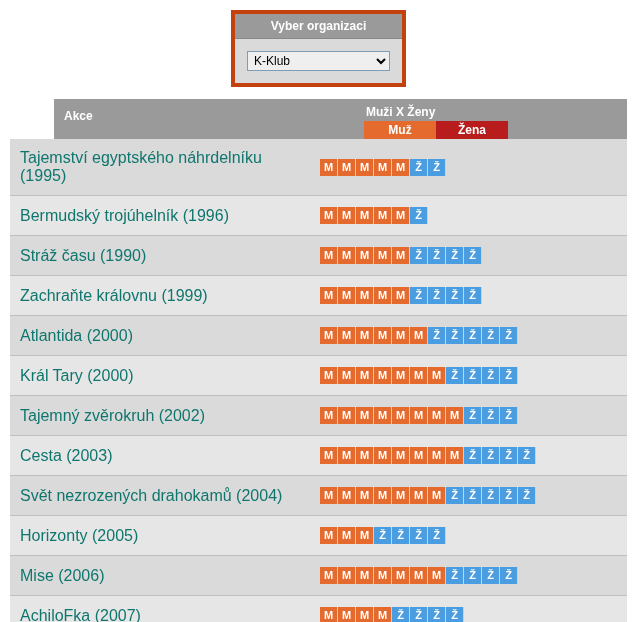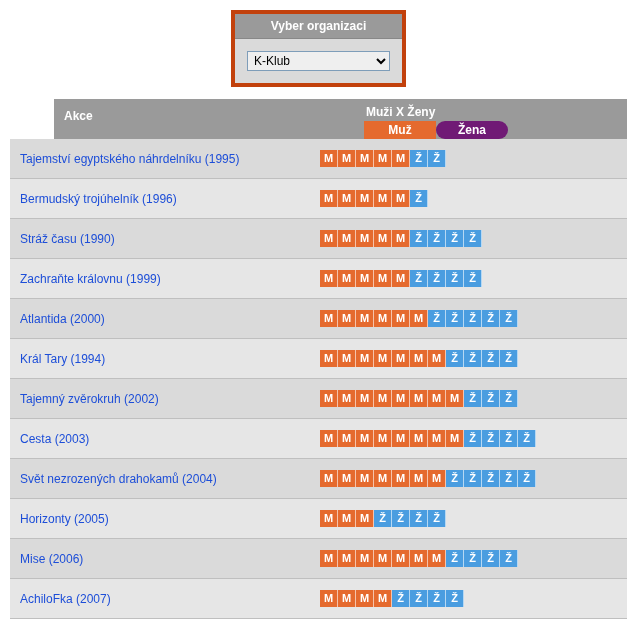--- a/index.html
+++ b/index.html
@@ -65,39 +65,38 @@
     height: 18px;
     line-height: 18px;
   }
   .legend-m {
     background: #e56a2e;
     color: #fff;
     text-align: center;
     width: 72px;
   }
   .legend-z {
-    background: #701a75;
+    background: #b91c1c;
     color: #fff;
     text-align: center;
     width: 72px;
-    border-radius: 9px;
   }
   .row {
     display: flex;
     align-items: center;
     min-height: 40px;
     border-bottom: 1px solid #bfbfbf;
   }
   .row:nth-child(odd) { background: #dadada; }
   .row:nth-child(even) { background: #e6e6e6; }
   .row .name {
     flex: 0 0 310px;
     padding: 10px 10px;
-    color: #1d4ed8;
-    font-size: 12px;
+    color: #0f766e;
+    font-size: 16px;
   }
   .row .cells {
     flex: 1;
     display: flex;
     gap: 0;
     padding: 8px 0;
   }
   .cell {
     width: 18px;
     height: 17px;
@@ -196,21 +195,21 @@
           <div class="cell m">M</div>
           <div class="cell m">M</div>
           <div class="cell z">Ž</div>
           <div class="cell z">Ž</div>
           <div class="cell z">Ž</div>
           <div class="cell z">Ž</div>
           <div class="cell z">Ž</div>
         </div>
       </div>
       <div class="row">
-        <div class="name">Král Tary (1994)</div>
+        <div class="name">Král Tary (2000)</div>
         <div class="cells">
           <div class="cell m">M</div>
           <div class="cell m">M</div>
           <div class="cell m">M</div>
           <div class="cell m">M</div>
           <div class="cell m">M</div>
           <div class="cell m">M</div>
           <div class="cell m">M</div>
           <div class="cell z">Ž</div>
           <div class="cell z">Ž</div>

